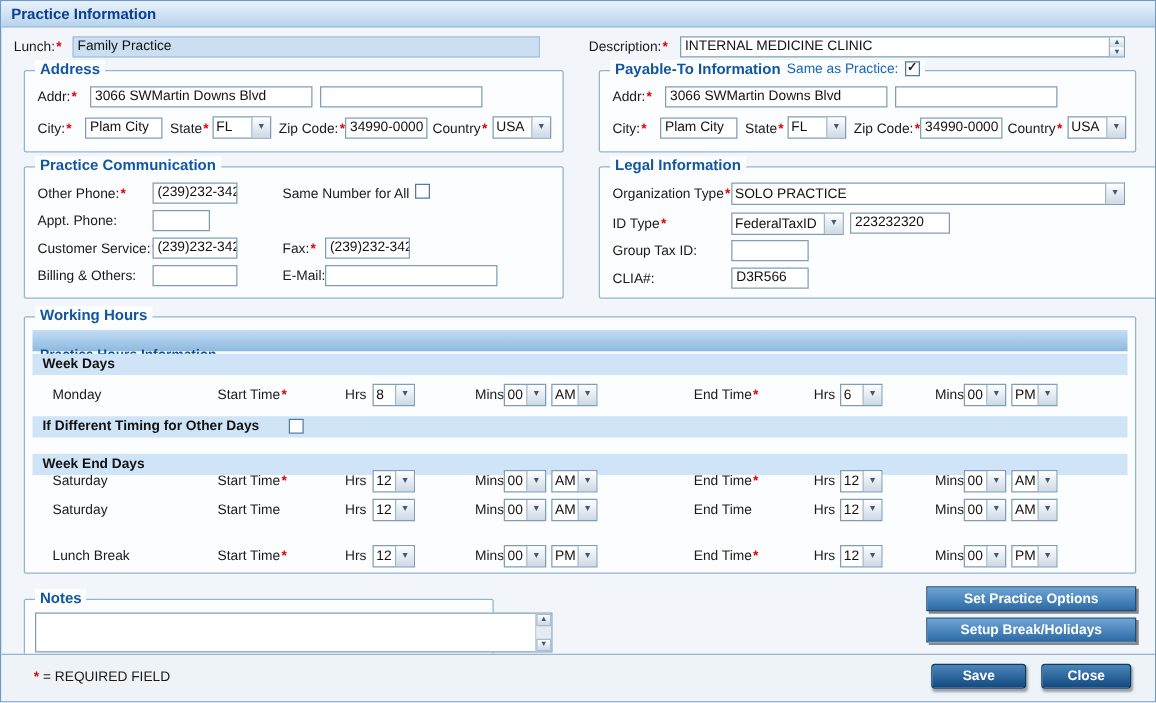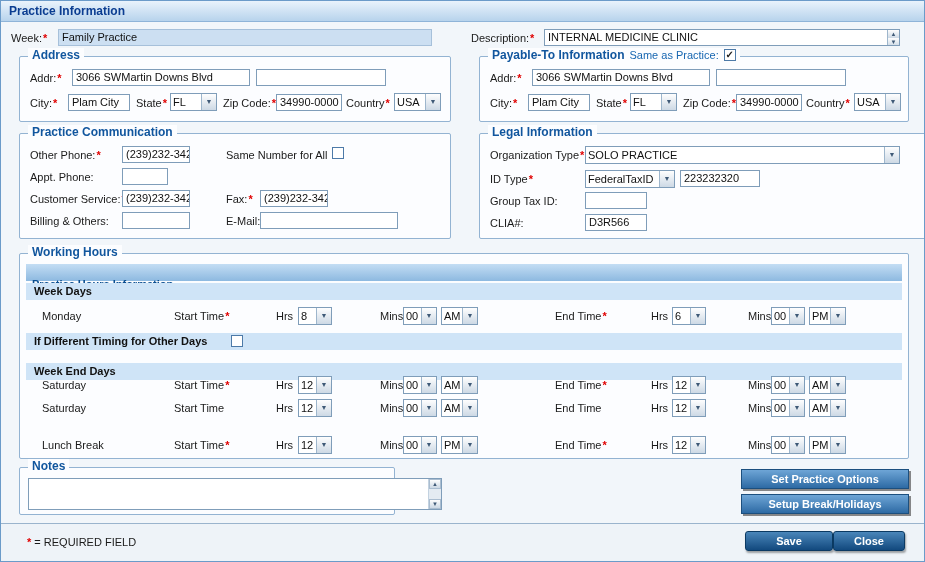--- a/index.html
+++ b/index.html
@@ -48,21 +48,21 @@
 </style>
 </head>
 <body>
 
 <div class="window">
 
   <div class="titlebar">
     <span class="t">Practice Information</span>
   </div>
 
-  <span class="lbl" style="left:10px;top:31px"><span>Week:</span><span class="req">*</span></span>
+  <span class="lbl" style="left:10px;top:31px"><span>Lunch:</span><span class="req">*</span></span>
   <div class="txt hl" style="left:57px;top:28px;width:374px">Family Practice</div>
 
   <span class="lbl" style="left:470px;top:31px"><span>Description:</span><span class="req">*</span></span>
   <div class="txt" style="left:543px;top:28px;width:356px;padding-right:14px">
     <span>INTERNAL MEDICINE CLINIC</span>
     <span class="spin">
         <span class="sa">▲</span>
         <span class="sa">▼</span>
       </span>
   </div>
@@ -316,35 +316,35 @@
           <span class="v">00</span>
           <span class="b">▼</span>
         </div>
       <div class="sel" style="left:783px;top:0;width:37px">
           <span class="v">PM</span>
           <span class="b">▼</span>
         </div>
     </div>
   </div>
 
-  <div class="grp" style="left:18px;top:466px;width:376px;height:48px">
+  <div class="grp" style="left:18px;top:478px;width:376px;height:48px">
     <div class="leg">
         <span>Notes</span>
       </div>
     <div class="notes-box" style="left:8px;top:10px;width:414px;height:32px">
       <span class="lbl" style="left:3px;top:2px"></span>
       <div class="vsb">
         <span class="sa">▲</span>
         <span class="sa">▼</span>
       </div>
     </div>
   </div>
 
   <div class="btn-side" style="left:740px;top:468px">Set Practice Options</div>
   <div class="btn-side" style="left:740px;top:493px">Setup Break/Holidays</div>
 
   <div class="footer">
     <span class="lbl" style="left:25px;top:12px"><span class="req">*</span> <span>= REQUIRED FIELD</span></span>
-    <div class="btn-dark" style="left:744px;top:7px;width:88px">Save</div>
+    <div class="btn-dark" style="left:744px;top:7px;width:76px">Save</div>
     <div class="btn-dark" style="left:832px;top:7px;width:72px">Close</div>
   </div>
 
 </div>
 
 </body></html>

